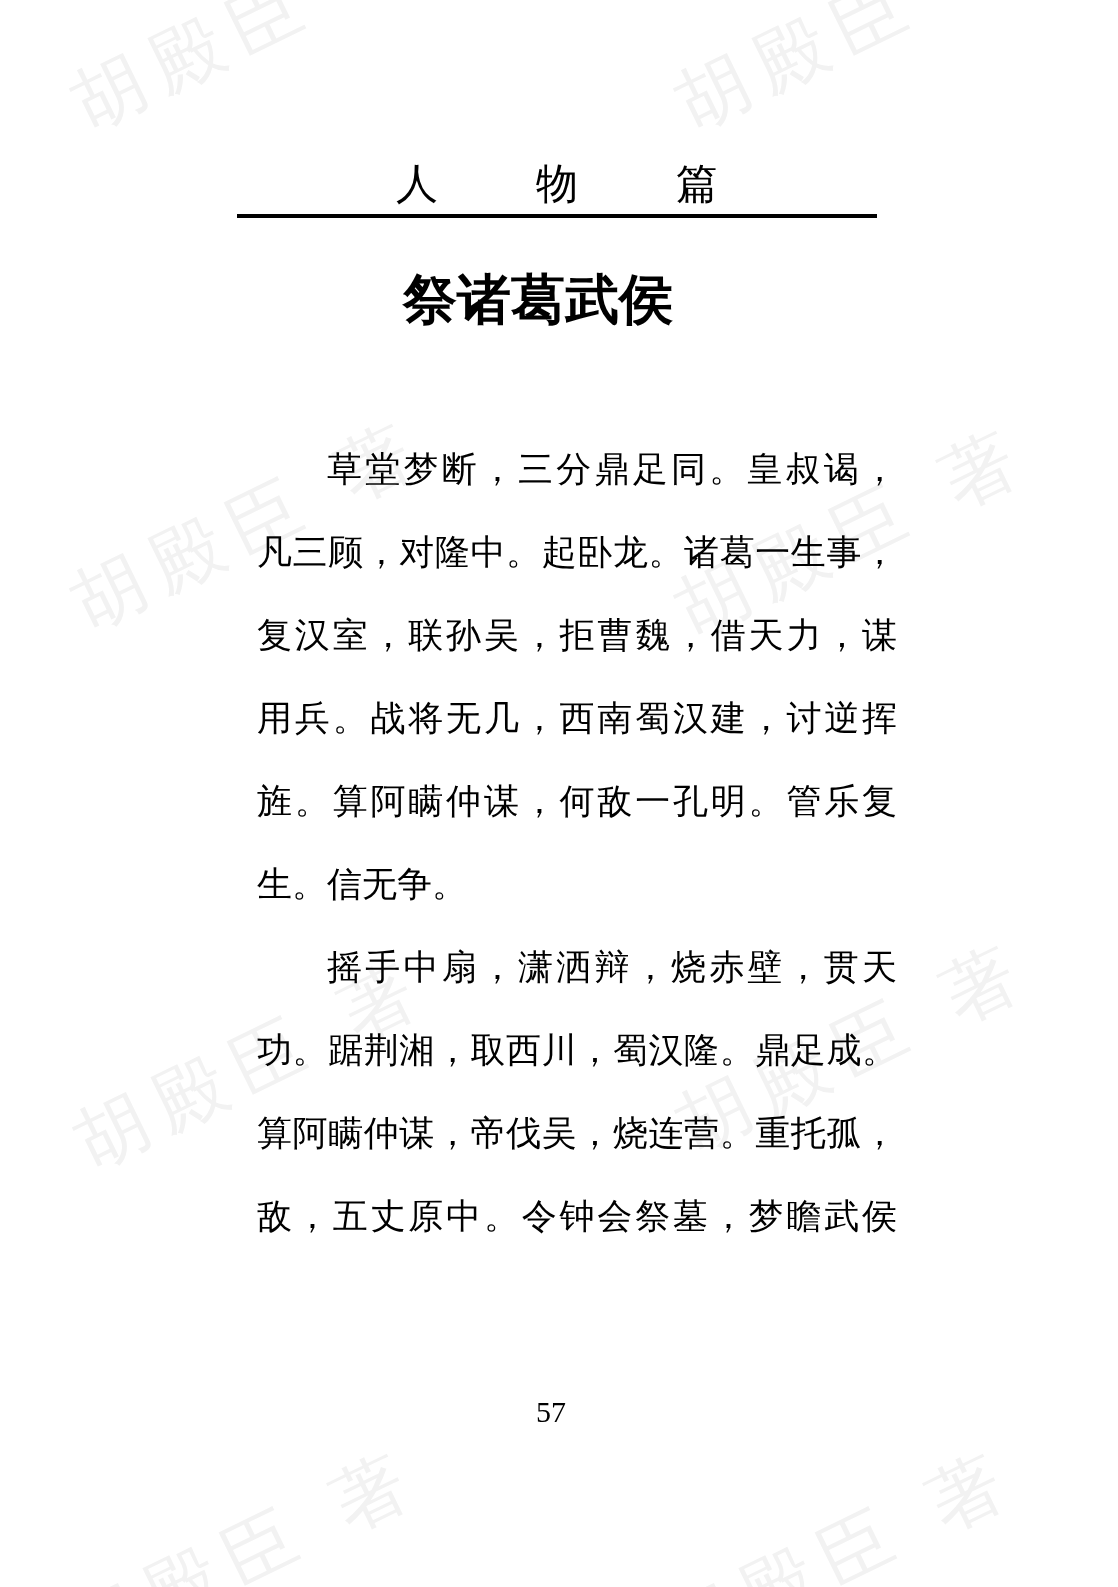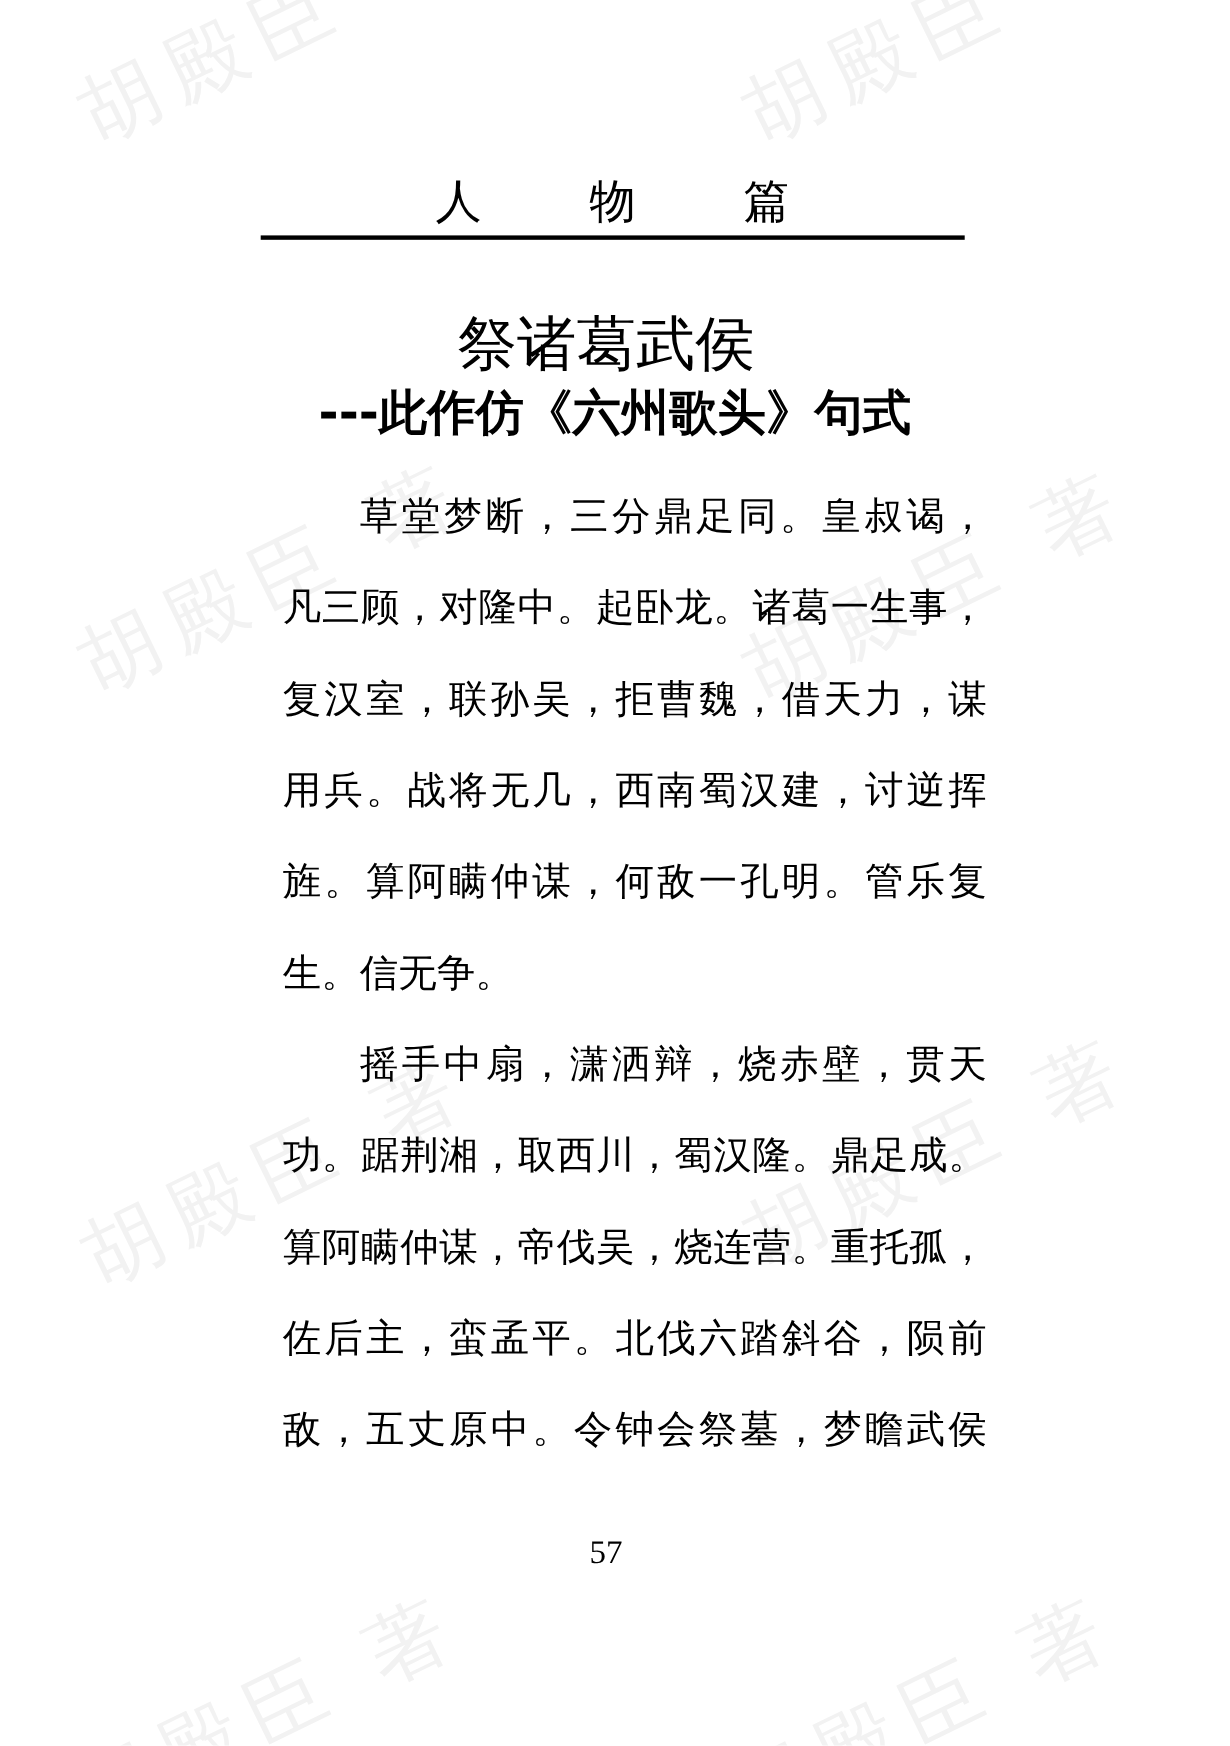--- a/index.html
+++ b/index.html
@@ -65,23 +65,23 @@
     top: 214px;
     width: 640px;
     height: 0;
     border-top: 4px solid #000000;
   }
   .poem-title {
     position: absolute;
     left: 0;
     top: 262px;
     width: 1068px;
-    margin: 17px;
+    margin: 4px;
     font-family: "DejaVu Sans", "Liberation Sans", sans-serif;
-    font-weight: 400;
+    font-weight: 700;
     font-size: 54px;
     line-height: 68px;
     text-align: center;
   }
   .poem-subtitle {
     position: absolute;
     left: 0;
     top: 345px;
     width: 1118px;
     margin: 0;
@@ -141,32 +141,30 @@
   <div class="content">
 
     <div class="section-header">
       <div class="section-header-text">人 物 篇</div>
     </div>
 
     <div class="header-rule"></div>
 
     <h1 class="poem-title">祭诸葛武侯</h1>
 
-    <h2 class="poem-subtitle">---此作仿《六州歌头》句式</h2>
 
     <div class="poem-body" id="poem-body">
         <div class="bodyline indent">草堂梦断，三分鼎足同。皇叔谒，</div>
         <div class="bodyline">凡三顾，对隆中。起卧龙。诸葛一生事，</div>
         <div class="bodyline">复汉室，联孙吴，拒曹魏，借天力，谋</div>
         <div class="bodyline">用兵。战将无几，西南蜀汉建，讨逆挥</div>
         <div class="bodyline">旌。算阿瞒仲谋，何敌一孔明。管乐复</div>
         <div class="bodyline flush">生。信无争。</div>
         <div class="bodyline indent">摇手中扇，潇洒辩，烧赤壁，贯天</div>
         <div class="bodyline">功。踞荆湘，取西川，蜀汉隆。鼎足成。</div>
         <div class="bodyline">算阿瞒仲谋，帝伐吴，烧连营。重托孤，</div>
-        <div class="bodyline">佐后主，蛮孟平。北伐六踏斜谷，陨前</div>
         <div class="bodyline">敌，五丈原中。令钟会祭墓，梦瞻武侯</div>
       </div>
 
     <div class="page-number">57</div>
 
   </div>
 </div>
 
 </body></html>

